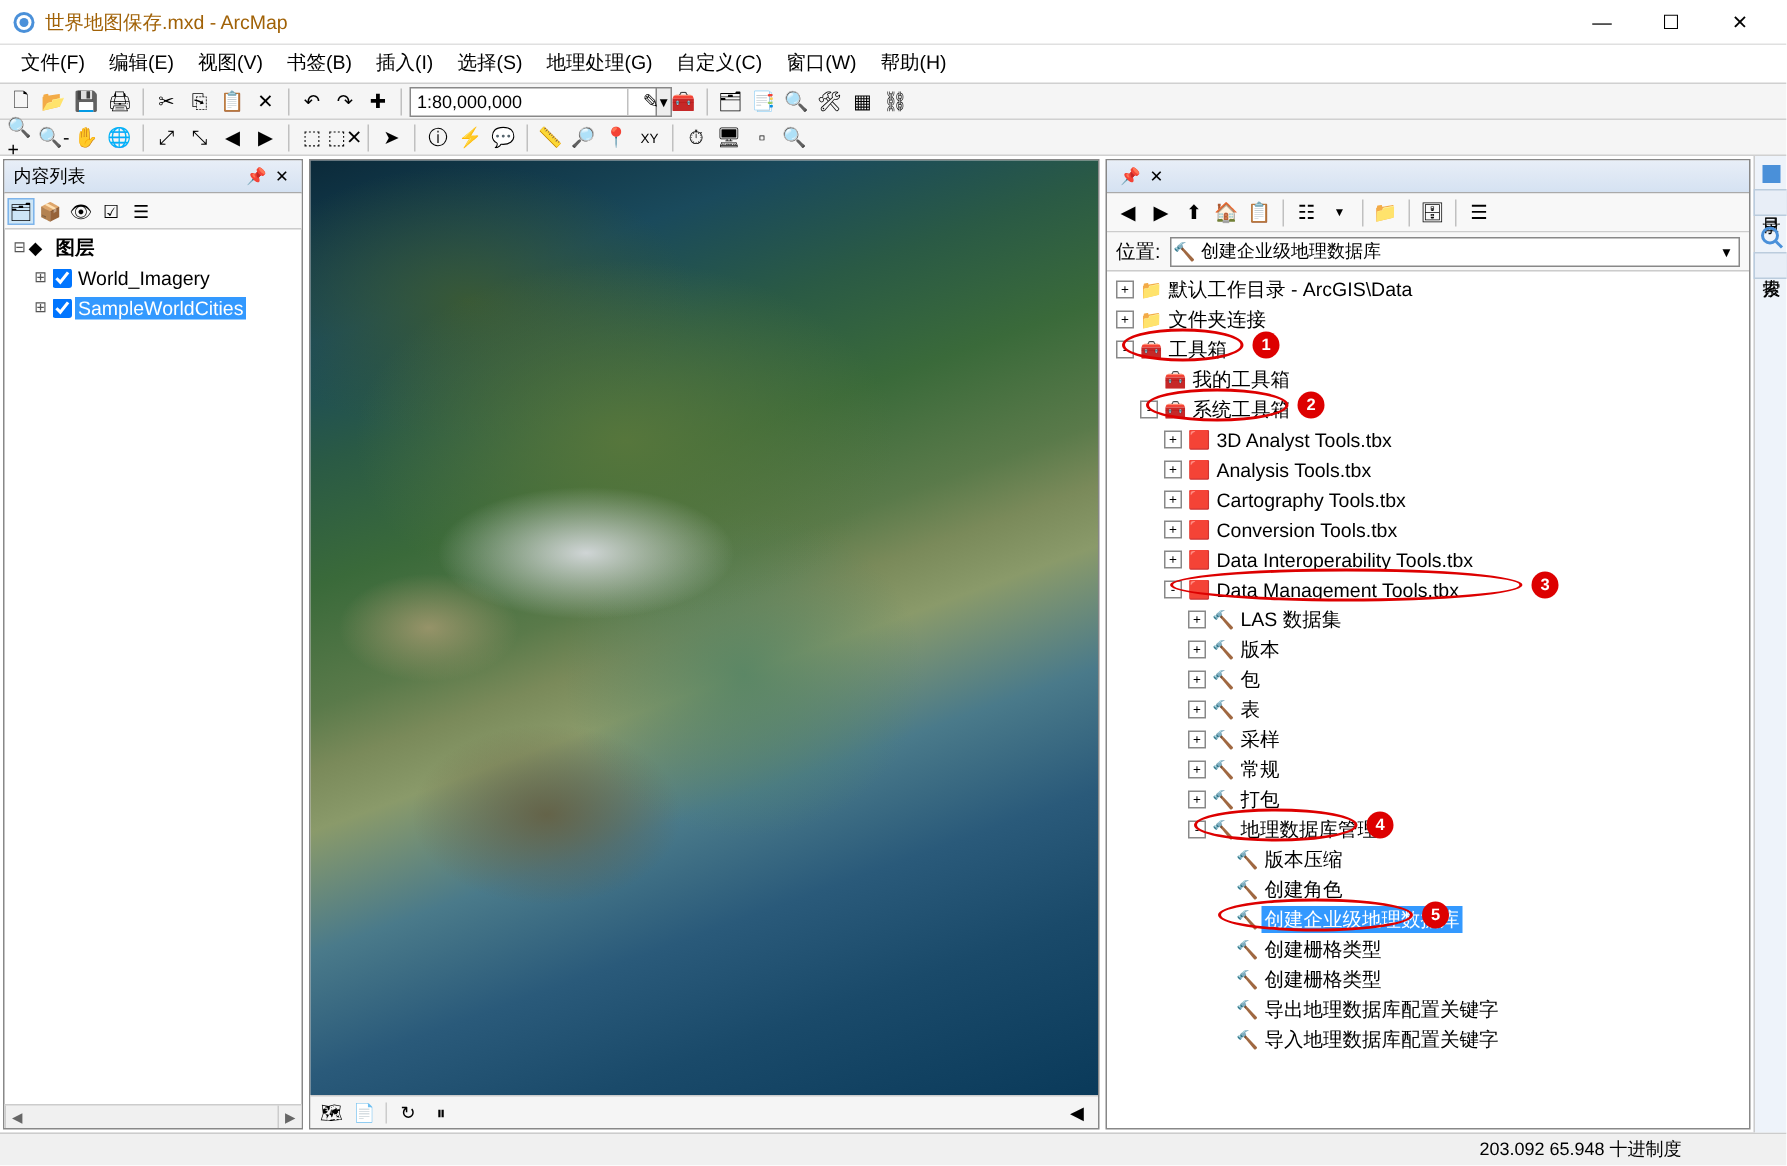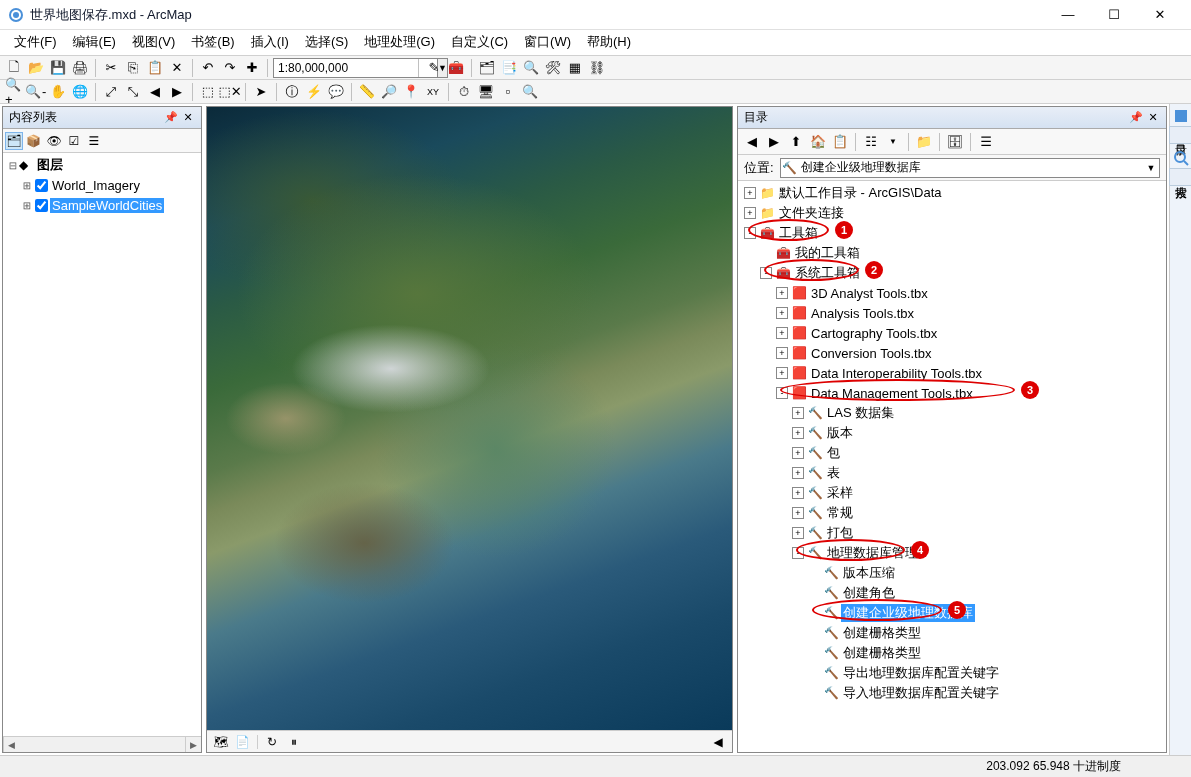--- a/index.html
+++ b/index.html
@@ -1,20 +1,20 @@
 <!DOCTYPE html>
 <html><head>
 <meta charset="utf-8">
 <style>
 * { box-sizing: border-box; margin: 0; padding: 0; font-family: "Microsoft YaHei", "Segoe UI", sans-serif; }
 body { width: 1191px; height: 777px; background: #fff; overflow: hidden; font-size: 13px; }
 
 .titlebar { height: 30px; background: #fff; display: flex; align-items: center; padding: 0 8px; border-bottom: 1px solid #e0e0e0; }
 .titlebar .icon { width: 16px; height: 16px; margin-right: 6px; }
-.titlebar .title { flex: 1; font-size: 13px; color: #0f172a; }
+.titlebar .title { flex: 1; font-size: 13px; color: #a16207; }
 .titlebar .winbtns { display: flex; }
 .titlebar .winbtn { width: 46px; height: 30px; display: flex; align-items: center; justify-content: center; font-size: 13px; cursor: pointer; }
 
 .menubar { height: 26px; background: #fff; display: flex; align-items: flex-start; padding: 0 6px; border-bottom: 1px solid #d0d0d0; }
 .menubar .menuitem { padding: 3px 8px; cursor: pointer; font-size: 13px; }
 
 .toolbar { height: 24px; background: #f5f5f5; display: flex; align-items: center; padding: 0 4px; border-bottom: 1px solid #d0d0d0; gap: 2px; }
 .tbtn { width: 20px; height: 20px; display: flex; align-items: center; justify-content: center; cursor: pointer; font-size: 13px; border: 1px solid transparent; }
 .tsep { width: 1px; height: 18px; background: #c0c0c0; margin: 0 3px; }
 .scalebox { width: 140px; height: 20px; display: flex; align-items: center; }
@@ -222,21 +222,20 @@
       <div style="width:1px;height:14px;background:#ccc"></div>
       <div class="mbtn">↻</div>
       <div class="mbtn">⏸</div>
       <div style="flex:1"></div>
       <div class="mbtn">◀</div>
     </div>
   </div>
 
   <div class="catalog">
     <div class="panelhdr">
-      <span class="ttl">目录</span>
       <span class="pbtn">📌</span>
       <span class="pbtn">✕</span>
     </div>
     <div class="cattb">
       <div class="tbtn">◀</div>
       <div class="tbtn">▶</div>
       <div class="tbtn">⬆</div>
       <div class="tbtn">🏠</div>
       <div class="tbtn">📋</div>
       <div class="tsep"></div>

